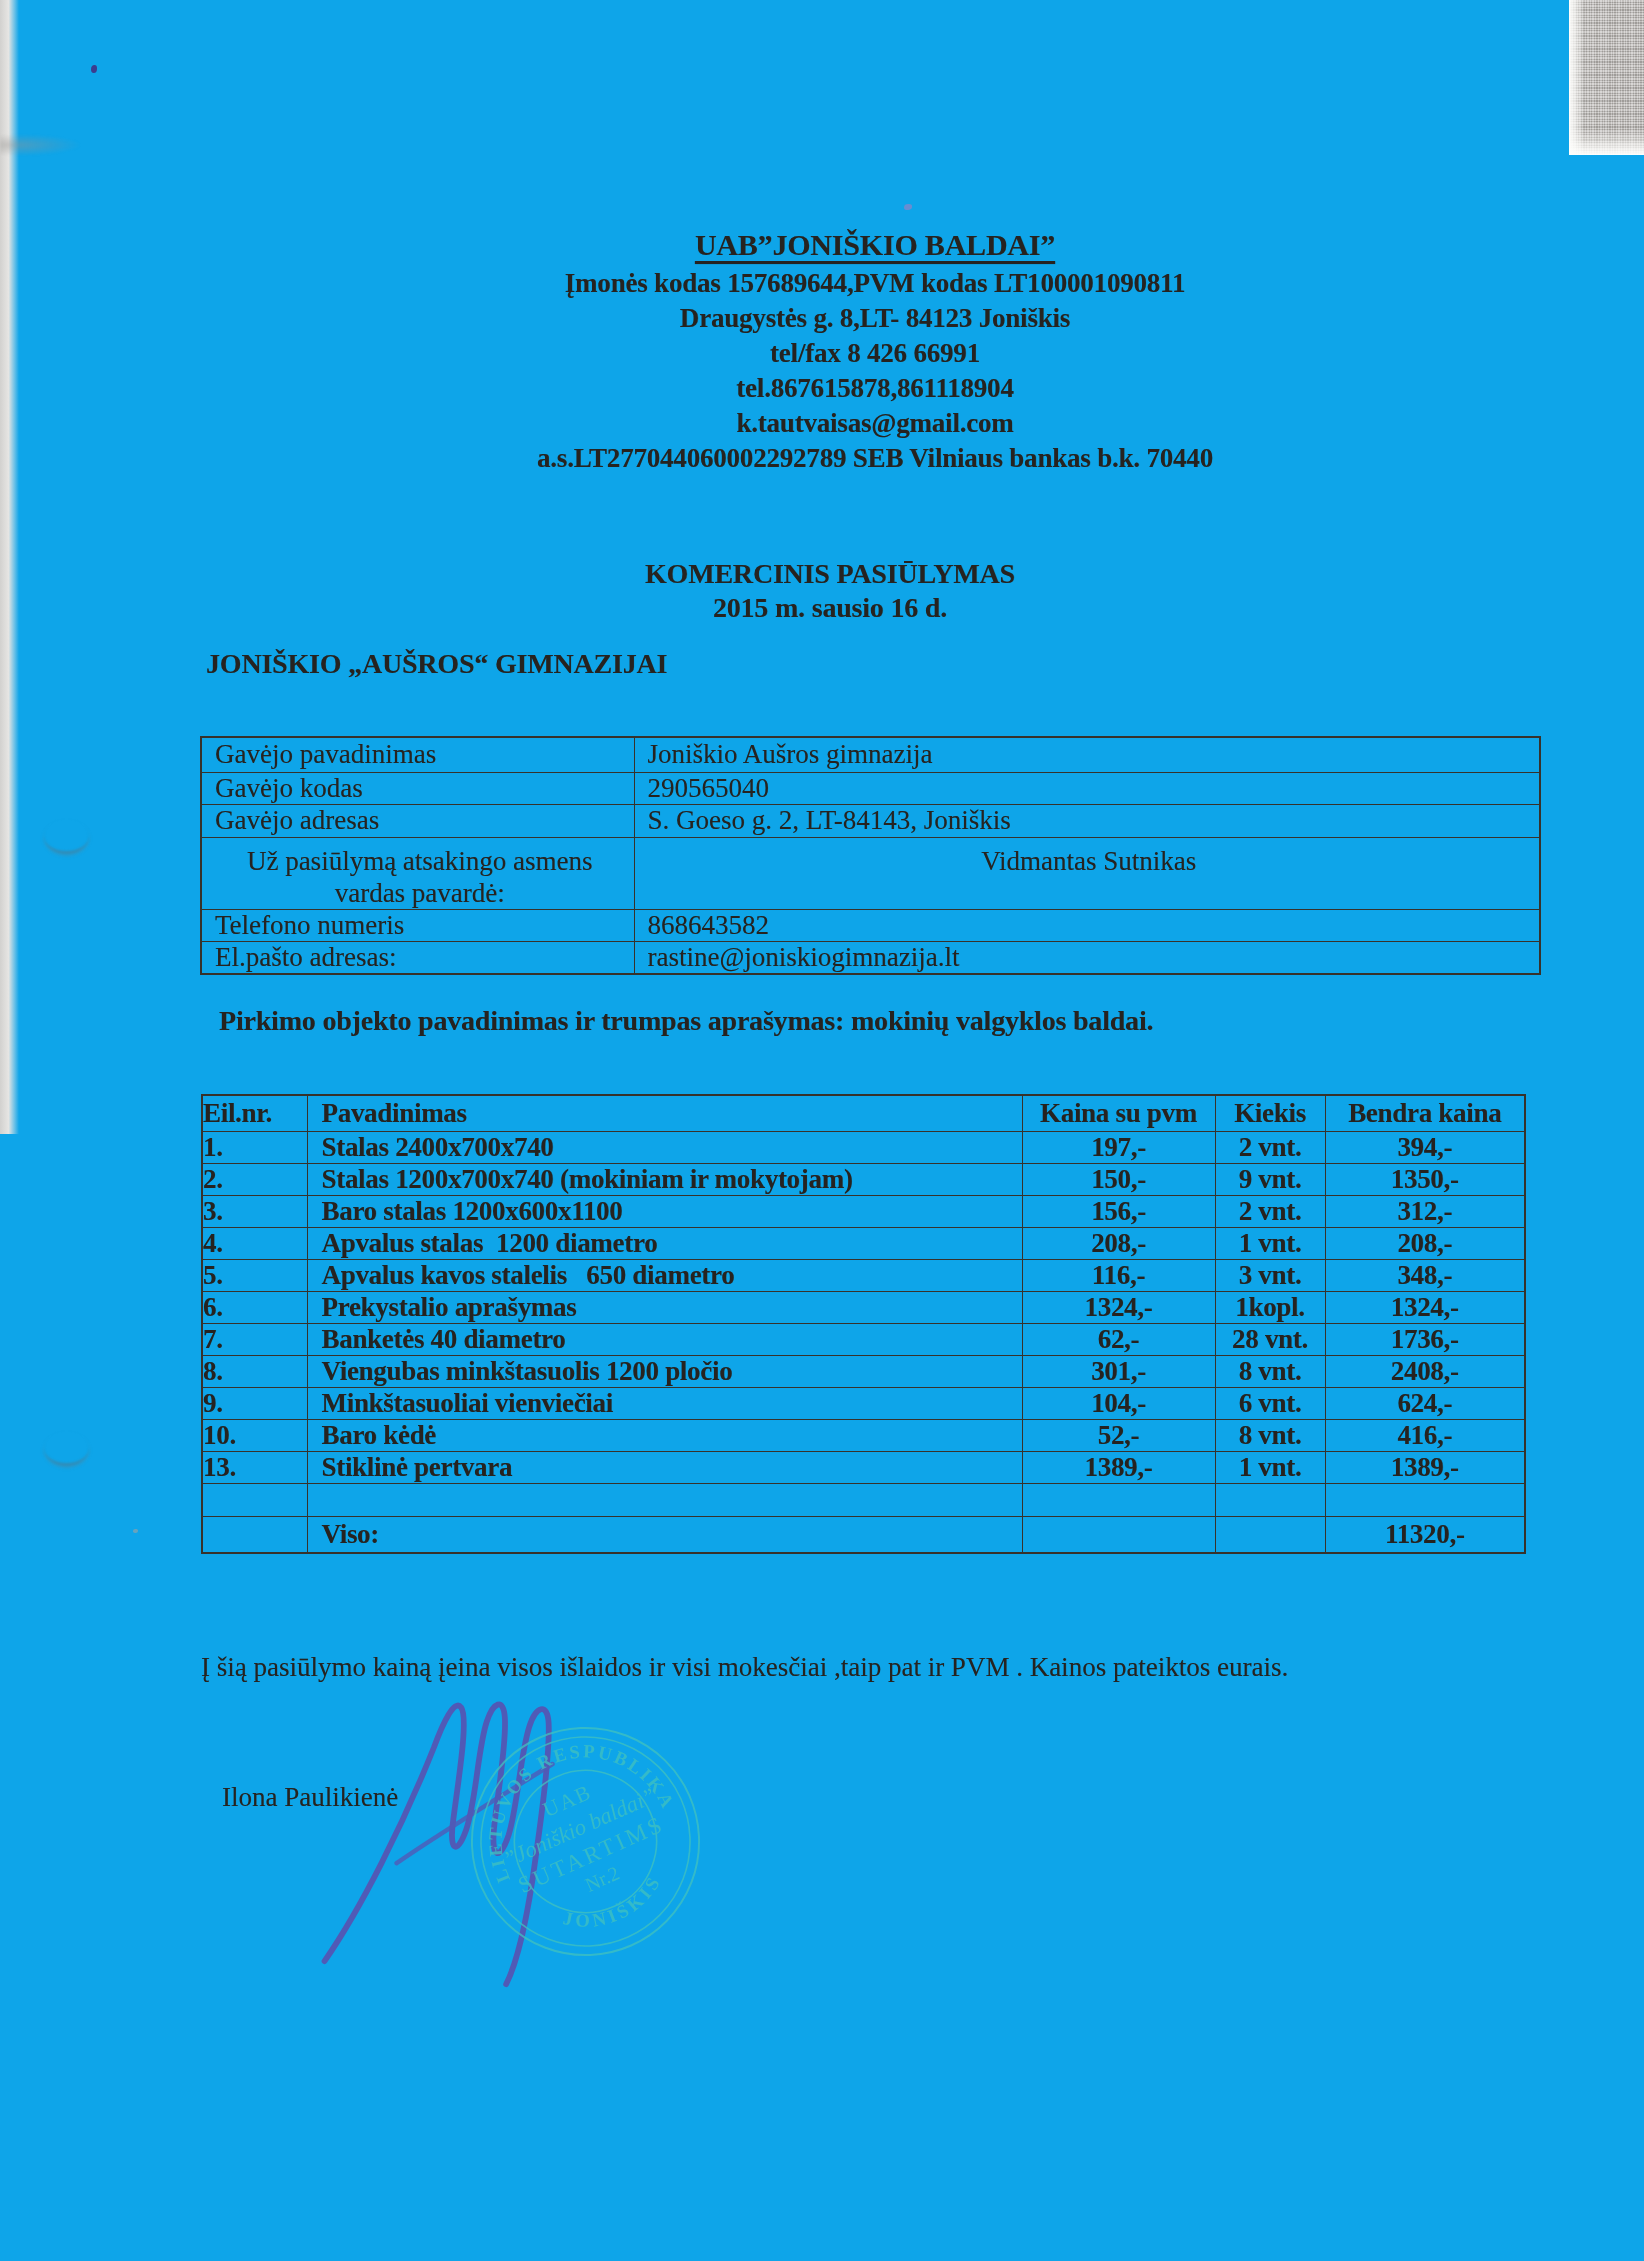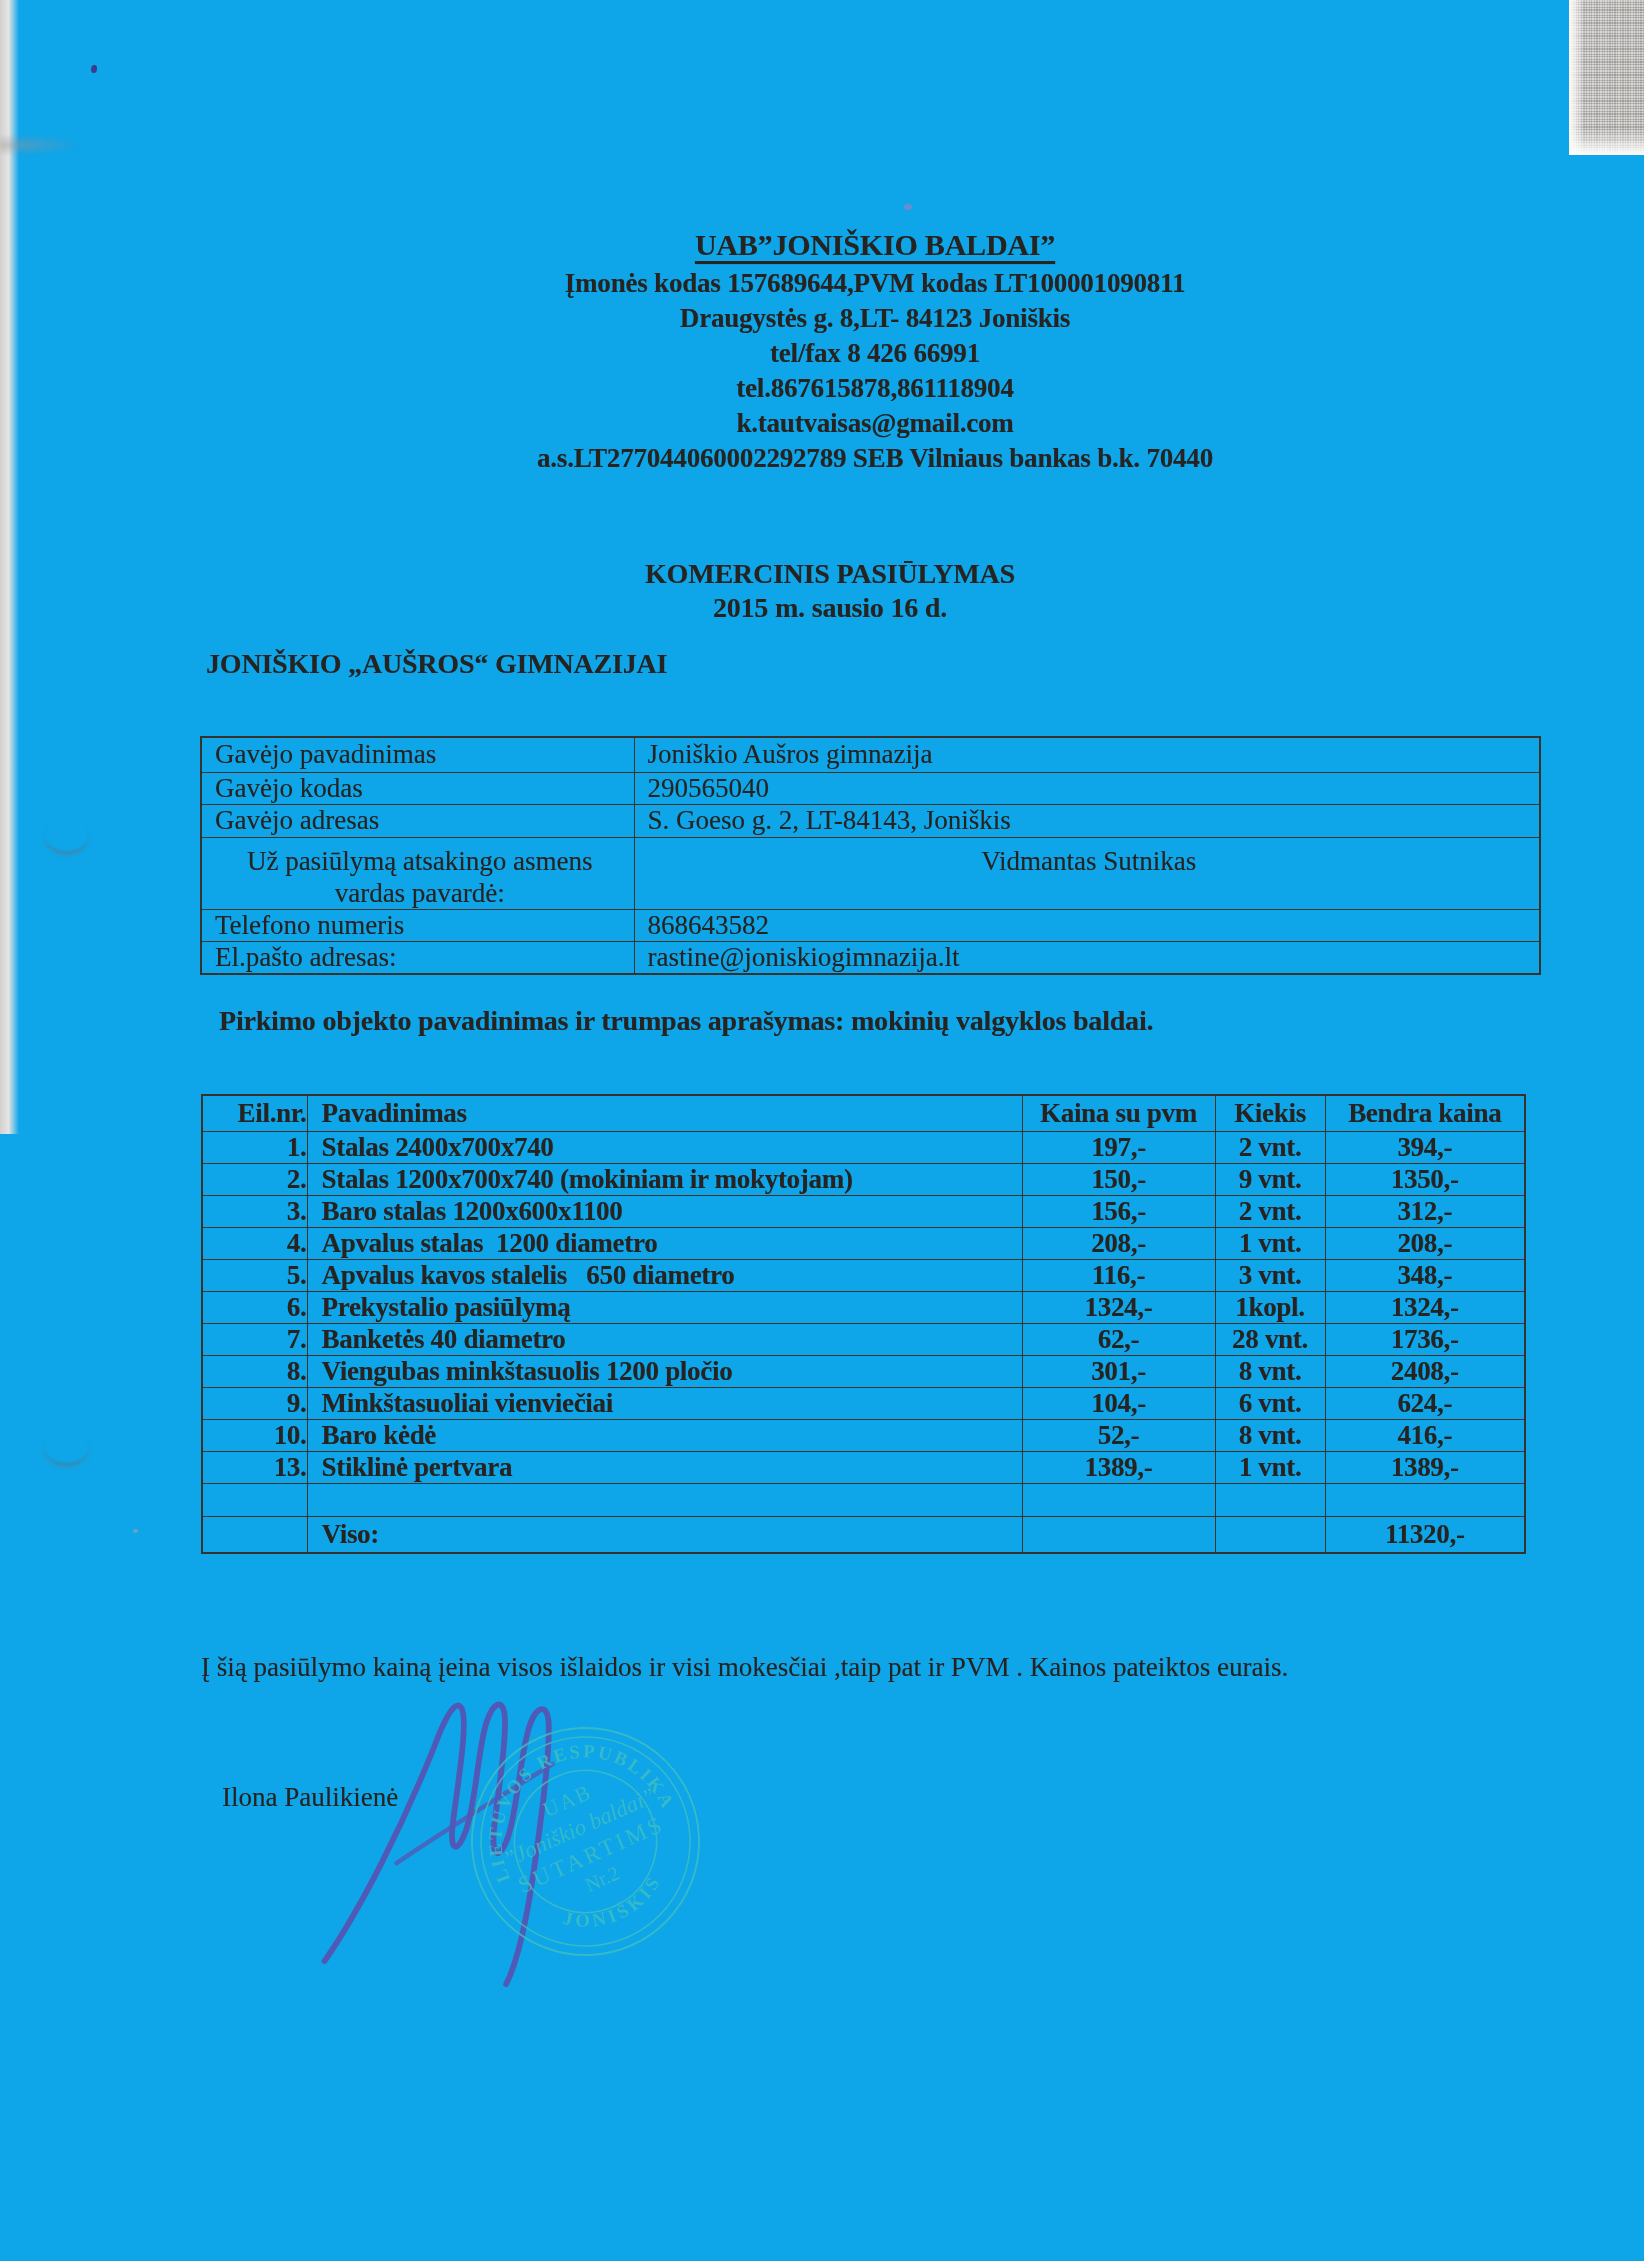--- a/index.html
+++ b/index.html
@@ -51,21 +51,21 @@
   .rc-table tr.tall td{vertical-align:top;padding-top:7.7px;line-height:32px;text-align:center;}
 
   
   .subject{position:absolute;top:1005px;left:219px;font-weight:bold;font-size:28px;letter-spacing:-0.2px;}
 
   
   .it-table{position:absolute;top:1094px;left:201px;width:1324px;table-layout:fixed;
     font-weight:bold;font-size:27px;letter-spacing:-0.3px;border:2.6px solid #37322b;}
   .it-table td{border:1.3px solid #37322b;border-top-width:1.9px;border-bottom-width:1.9px;
     padding:0;vertical-align:middle;overflow:hidden;}
-  .it-table .c-num{text-align:right;}
+  .it-table .c-num{text-align:left;}
   .it-table .c-name{text-align:left;padding-left:14px;white-space:pre-wrap;}
   .it-table .c-price,.it-table .c-qty,.it-table .c-total{text-align:center;}
 
   
   .note{position:absolute;top:1652px;left:201px;font-size:27px;}
   .signer{position:absolute;top:1782px;left:222px;font-size:27px;}
   .signature-svg{position:absolute;left:300px;top:1670px;}
   .stamp-svg{position:absolute;left:450px;top:1706px;filter:blur(0.3px);}
   .stamp-svg text{text-shadow:none;font-family:"Liberation Serif","DejaVu Serif",serif;}
 </style>
@@ -181,21 +181,21 @@
     </tr>
     <tr style="height:32px">
       <td class="c-num">5.</td>
       <td class="c-name">Apvalus kavos stalelis   650 diametro</td>
       <td class="c-price">116,-</td>
       <td class="c-qty">3 vnt.</td>
       <td class="c-total">348,-</td>
     </tr>
     <tr style="height:32px">
       <td class="c-num">6.</td>
-      <td class="c-name">Prekystalio pasiūlymą</td>
+      <td class="c-name">Prekystalio aprašymas</td>
       <td class="c-price">1324,-</td>
       <td class="c-qty">1kopl.</td>
       <td class="c-total">1324,-</td>
     </tr>
     <tr style="height:32px">
       <td class="c-num">7.</td>
       <td class="c-name">Banketės 40 diametro</td>
       <td class="c-price">62,-</td>
       <td class="c-qty">28 vnt.</td>
       <td class="c-total">1736,-</td>

